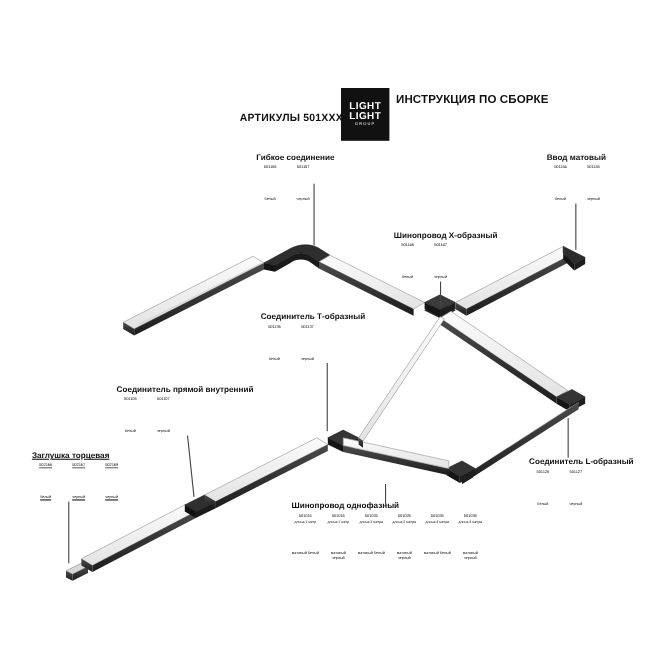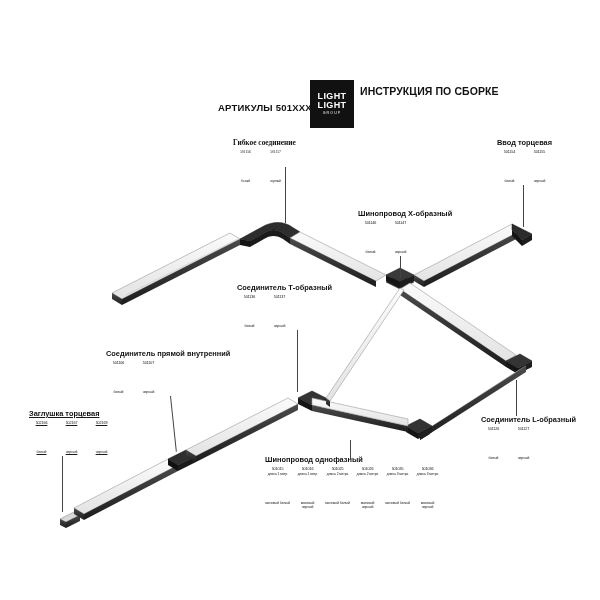--- a/index.html
+++ b/index.html
@@ -205,21 +205,21 @@
         <polygon points="326,398 330,401 330,407 326,404" fill="url(#gSideFace)"></polygon>
       </g>
 
       <g>
         <polygon points="330,404 420,434 410,440 320,410" fill="url(#gTopFace)" stroke="#9a9a9a" stroke-width="0.6" opacity="0"></polygon>
       </g>
 
     </g>
   </svg>
 
-  <div class="block" style="left:233px; top:138px;font-family:Liberation Serif, serif;">
+  <div class="block" style="left:233px; top:138px;">
     <div class="cap">Гибкое соединение</div>
     <div class="codes">
       <div class="code-col">
         <div class="num">501156</div>
         <div class="qr">
             <div class="qr-inner"></div>
           </div>
         <div class="sub">белый</div>
       </div>
       <div class="code-col">
@@ -227,21 +227,21 @@
         <div class="qr">
             <div class="qr-inner"></div>
           </div>
         <div class="sub">черный</div>
       </div>
     </div>
   </div>
   <div class="leader" style="left:285px; top:167px; width:1px; height:56px;"></div>
 
   <div class="block" style="left:497px; top:138px;">
-    <div class="cap">Ввод торцевая</div>
+    <div class="cap">Ввод матовый</div>
     <div class="codes">
       <div class="code-col">
         <div class="num">501154</div>
         <div class="qr">
             <div class="qr-inner"></div>
           </div>
         <div class="sub">белый</div>
       </div>
       <div class="code-col">
         <div class="num">501155</div>

